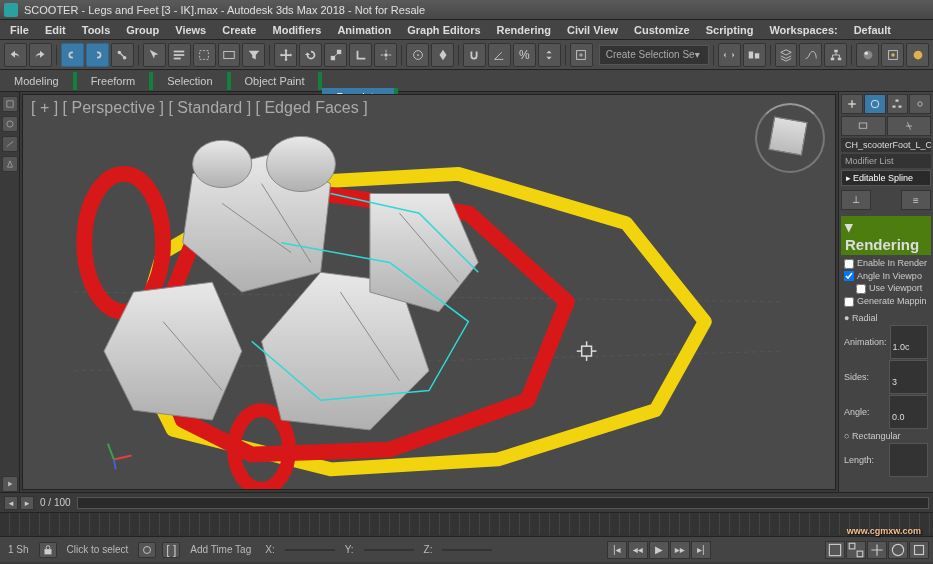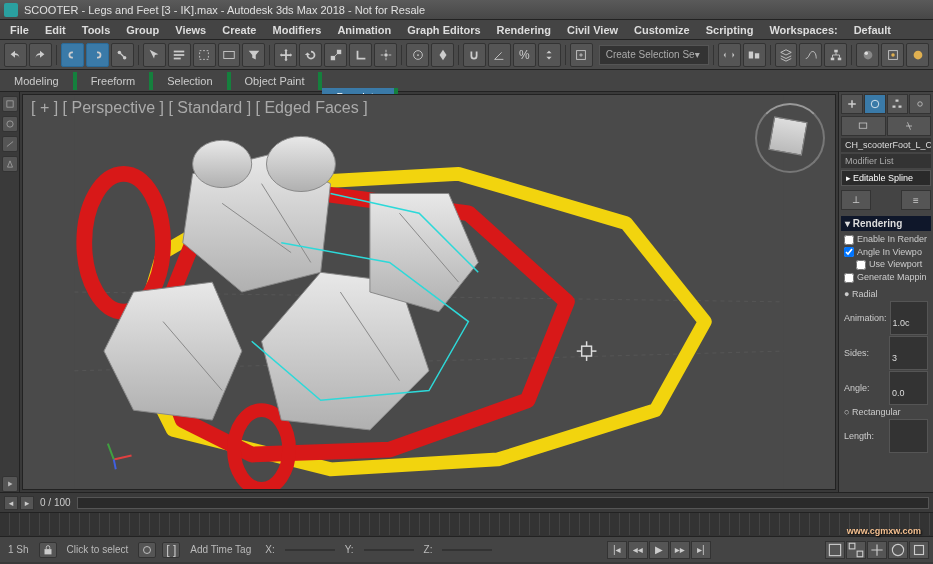--- a/index.html
+++ b/index.html
@@ -30,21 +30,21 @@
 .zoomring { position:absolute; inset:0; border:2px solid #777; border-radius:50%; border-top-color:#999; }
 .viewcube { position:absolute; top:16px; left:16px; width:34px; height:34px; background:linear-gradient(#ddd,#bbb); border:1px solid #888; transform:rotate(10deg); }
 .cmdpanel { width: 95px; background: #444; border-left: 1px solid #222; padding: 2px; overflow: hidden; font-size: 10px; }
 .cprow { display: flex; gap: 1px; margin-bottom: 2px; }
 .cptab { flex: 1; height: 20px; background: #555; border: 1px solid #333; display: flex; align-items: center; justify-content: center; }
 .cptab.active { background: #3a7aa8; }
 .cptab svg { width:12px; height:12px; fill:#ccc; }
 .cpname { background: #333; padding: 2px 4px; color: #ddd; margin-bottom: 2px; font-size: 9px; white-space: nowrap; overflow: hidden; }
 .cpdrop { background: #333; padding: 2px 4px; color: #aaa; margin-bottom: 2px; font-size: 9px; }
 .cpstack { background: #2a2a2a; border: 1px solid #555; padding: 2px 4px; color: #fff; margin-bottom: 4px; font-size: 9px; }
-.cprollhead { background: #0f172a; padding: 2px 4px; color: #ddd; font-weight: bold; font-size: 10px; }
+.cprollhead { background: #4d7c0f; padding: 2px 4px; color: #ddd; font-weight: bold; font-size: 15px; }
 .cprollbody { padding: 2px 3px; font-size: 9px; color: #ccc; }
 .cprollbody label { display: block; padding: 1px 0; white-space: nowrap; overflow: hidden; }
 .cprollbody input[type=checkbox] { width: 10px; height: 10px; vertical-align: middle; margin-right: 3px; }
 .cpfield { display: flex; align-items: center; gap: 3px; margin: 1px 0; }
 .cpfield span { flex: 0 0 42px; font-size: 9px; }
 .cpfield .spin { flex: 1; height: 14px; background: #333; border: 1px solid #555; color: #ddd; font-size: 9px; padding: 16px 2px; }
 .timeslider { height: 20px; background: #3a3a3a; border-top: 1px solid #222; display: flex; align-items: center; padding: 0 4px; gap: 6px; }
 .tsnav { display: flex; gap: 2px; }
 .tsnav .nbtn { width: 14px; height: 14px; background: #555; border: 1px solid #333; color: #ccc; font-size: 9px; display: flex; align-items: center; justify-content: center; }
 .tscount { color: #ccc; font-size: 10px; }

